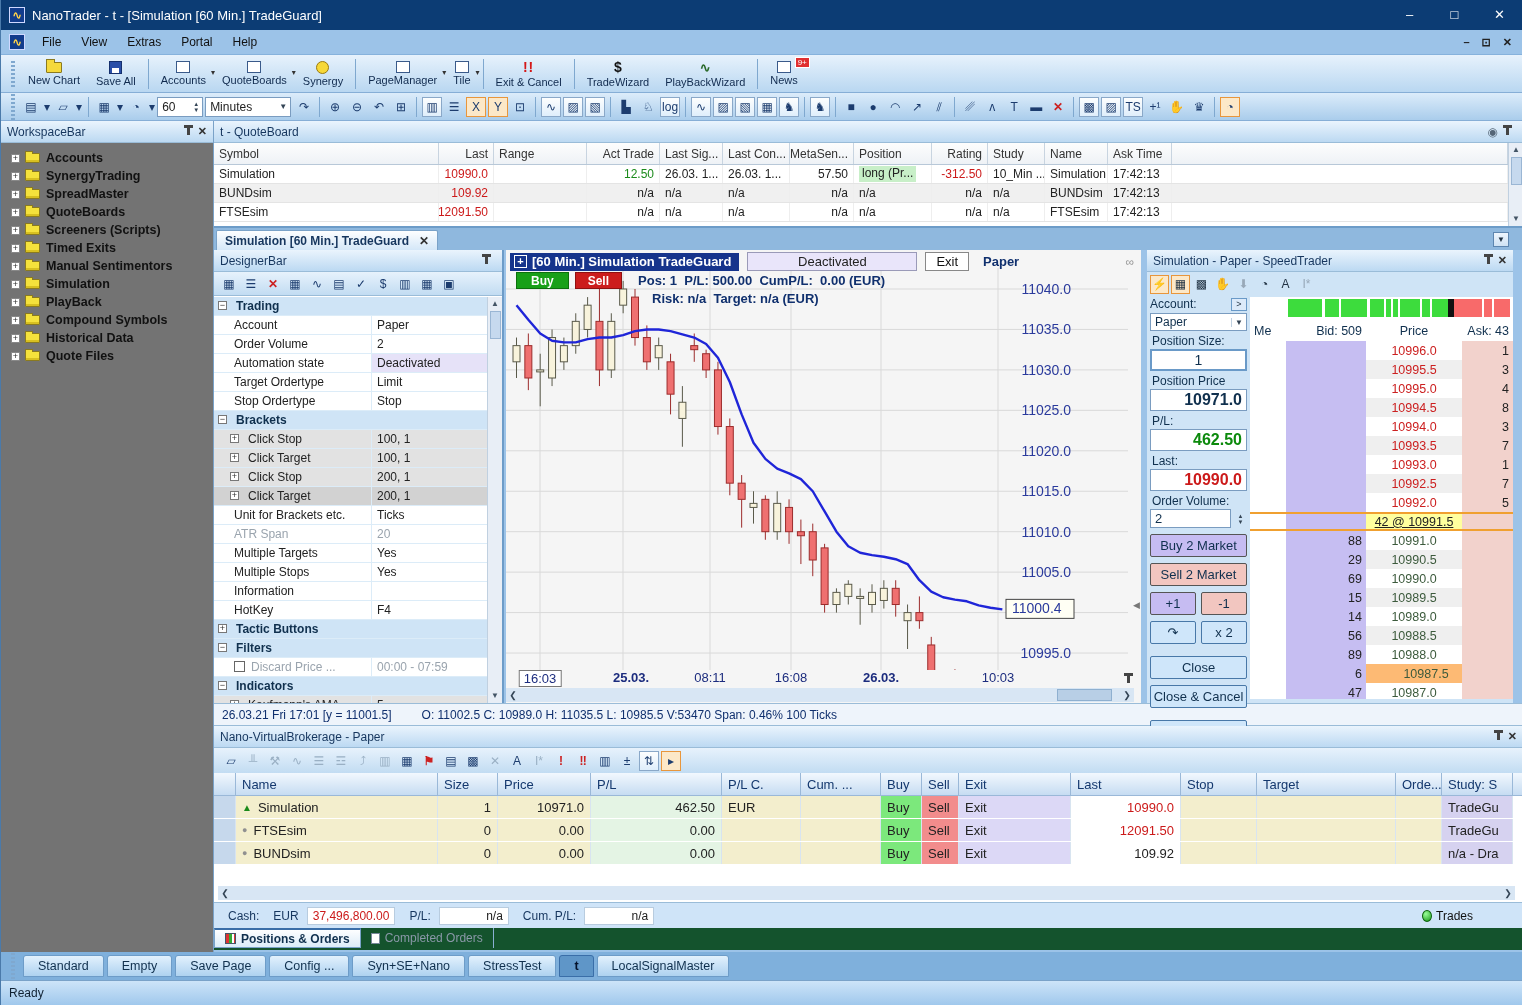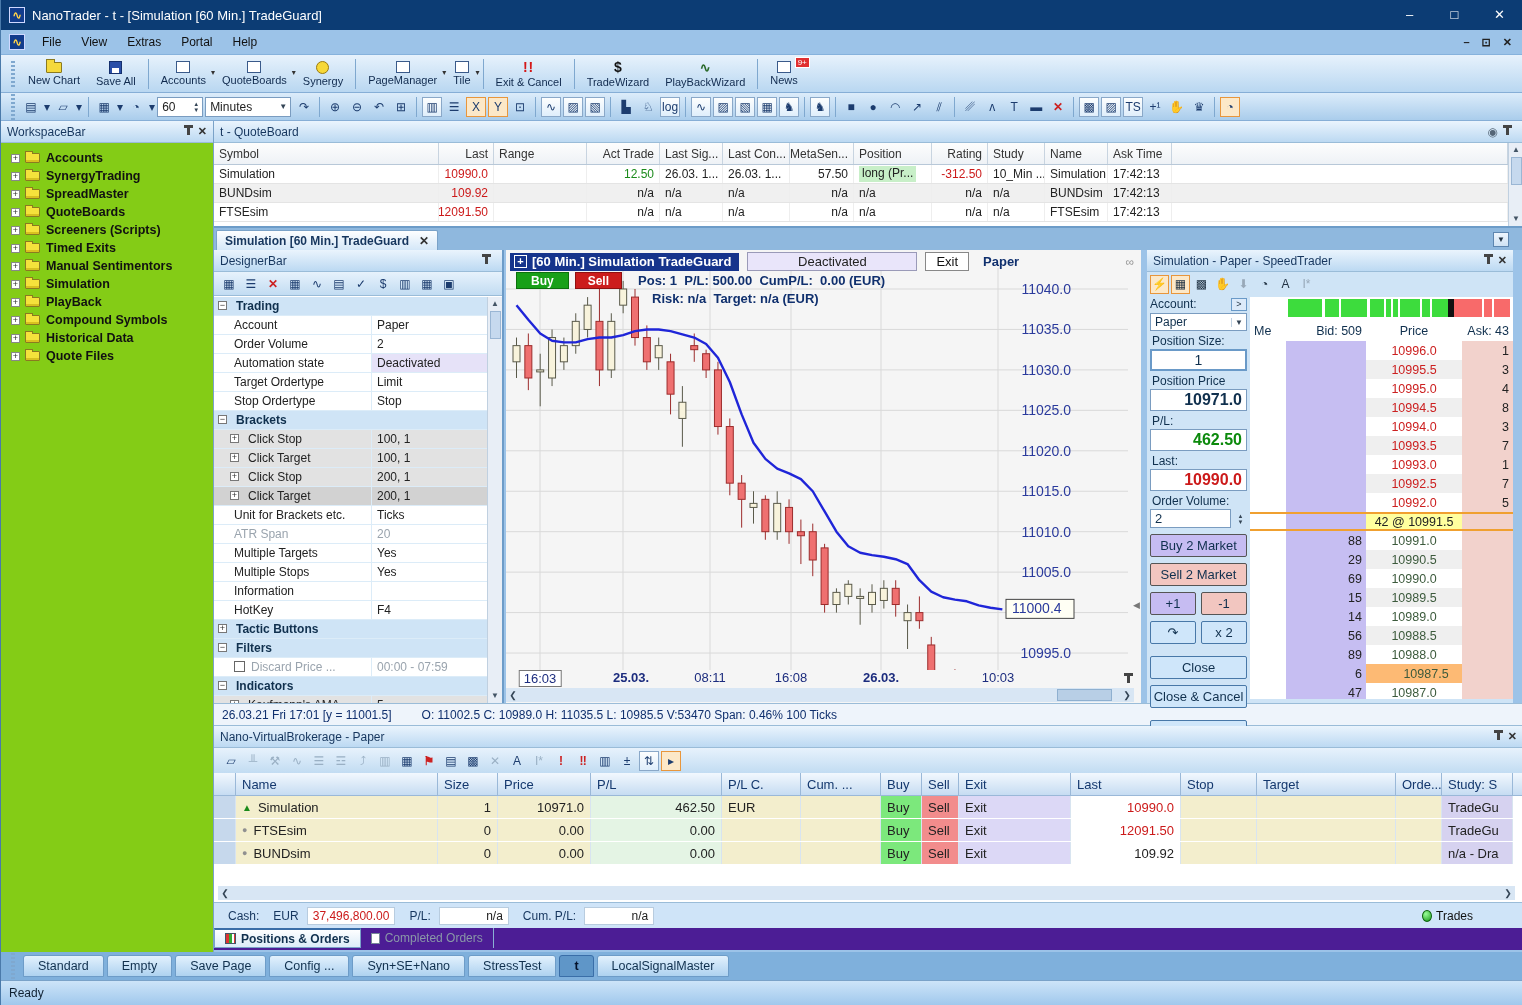--- a/index.html
+++ b/index.html
@@ -56,21 +56,21 @@
   .mini.red { color:#c22; font-weight:bold; }
   .t2sep { width:1px; height:20px; background:#7fa8cf; margin:0 4px; }
   .spinbox { width:46px; height:20px; background:#fff; border:1px solid #7a9cc0; display:flex; align-items:center; }
   .spinbox .v { flex:1; padding-left:4px; }
   .spinud { width:12px; display:flex; flex-direction:column; font-size:6px; color:#345; text-align:center; }
   .combo { width:86px; height:20px; background:#fff; border:1px solid #7a9cc0; display:flex; align-items:center; margin:0 2px; }
   .combo .v { flex:1; padding-left:4px; }
   .combo .da { width:14px; text-align:center; font-size:8px; color:#345; }
 
   
-  #workspace { position:absolute; left:0; top:121px; width:213px; height:831px; background:#84cc16;
+  #workspace { position:absolute; left:0; top:121px; width:213px; height:831px; background:#737373;
                border-right:1px solid #7aa2c8; }
   .paneltitle { height:22px; background:linear-gradient(#eaf4fd,#bcd9f2); border-bottom:1px solid #9abcd8;
                 display:flex; align-items:center; padding:0 6px; color:#16365e; }
   .paneltitle .sp { flex:1; }
   .pin { display:inline-block; width:3px; height:7px; background:#444; position:relative; margin:0 8px; }
   .pin:after { content:''; position:absolute; top:-3px; left:-3px; width:9px; height:3px; background:#444; }
   .xglyph { color:#333; font-size:11px; font-weight:bold; }
   .tnode { display:flex; align-items:center; height:18px; padding-left:10px; }
   .expander { width:9px; height:9px; border:1px solid #888; background:#fff; font-size:9px; line-height:7px;
               text-align:center; color:#333; margin-right:5px; }
@@ -201,21 +201,21 @@
   .c-bid { width:80px; justify-content:flex-end; }
   .c-price { width:96px; justify-content:center; }
   .c-ask { width:51px; justify-content:flex-end; }
   .lrow.hdr .c-price { justify-content:center; }
   .bidbg { background:#c6bef2; }
   .askbg { background:#f2d2cc; }
   .lrow.odd .c-price { background:#efefef; }
   .askprice { color:#cc2020; }
   .bidprice { color:#3c5a3c; }
   .lrow.spread { border-top:2px solid #f0a030; border-bottom:2px solid #f0a030; }
-  .lrow.spread .c-price { background:#ffff9e; color:#222; justify-content:center; }
+  .lrow.spread .c-price { background:#ffff9e; color:#222; justify-content:center;text-decoration:underline; }
 
   
   #botpanel { position:absolute; left:213px; top:726px; width:1309px; height:224px; background:#fff; }
   #bp-toolbar { height:26px; background:linear-gradient(#e7f2fc,#c2dcf2); display:flex; align-items:center;
                 padding-left:6px; border-bottom:1px solid #9abcd8; }
   #ptable { position:absolute; left:0; top:47px; right:0; }
   .prow { display:flex; height:23px; align-items:stretch; border-bottom:1px solid #fff; }
   .prow.hdr { background:linear-gradient(#f2f8fe,#c6dcf2); color:#14386e; font-size:13px; border-bottom:1px solid #9ab8d8; }
   .pcell { display:flex; align-items:center; padding:0 6px; white-space:nowrap; overflow:hidden;
            border-right:1px solid #d8e4f0; font-size:13px; }
@@ -233,21 +233,21 @@
   .mk-dot { color:#909090; font-size:9px; margin-right:6px; }
   #bp-hscroll { position:absolute; left:4px; right:8px; top:160px; height:14px; background:#d8e6f4; display:flex; align-items:center; }
   #bp-hscroll .harr { width:14px; text-align:center; color:#345; font-size:9px; }
   #bp-hscroll .htrack { flex:1; }
   #cashbar { position:absolute; left:0; right:0; top:176px; height:26px; background:#cfe4f8; display:flex; align-items:center;
              border-top:1px solid #9abcd8; }
   #cashbar .lab { margin-left:14px; color:#16365e; }
   #cashbar .box { background:#fff; border:1px solid #b8ccdf; min-width:70px; text-align:right; padding:1px 5px; margin-left:8px; }
   #cashbar .trades { margin-left:auto; margin-right:50px; display:flex; align-items:center; gap:4px; color:#111; }
   .gdot { width:10px; height:12px; border-radius:50%; background:radial-gradient(circle at 35% 30%, #9f9 , #1a9a1a); border:1px solid #0a600a; }
-  #bp-tabs { position:absolute; left:0; right:0; top:202px; height:22px; background:#4c1d95; display:flex; align-items:flex-start; }
+  #bp-tabs { position:absolute; left:0; right:0; top:202px; height:22px; background:#14532d; display:flex; align-items:flex-start; }
   .bptab { display:flex; align-items:center; gap:5px; padding:2px 10px; height:20px; }
   .bptab.active { background:linear-gradient(#fdfeff,#dcecf8); border:1px solid #7aa2c8; border-top:2px solid #3a6ea8; font-weight:bold; color:#10304e; }
   .bptab.inactive { color:#8a98a8; border-right:1px solid #8ab0d4; }
   .tabicon { width:11px; height:11px; background:repeating-linear-gradient(90deg,#d33 0 3px,#3a3 3px 6px,#fff 6px 8px); border:1px solid #456; }
   .docicon { width:9px; height:11px; background:#fff; border:1px solid #789; }
 
   
   #pagetabs { position:absolute; left:0; top:952px; width:100%; height:28px; background:#7fb0dc;
               display:flex; align-items:center; padding-left:10px; gap:3px; }
   .ptab { background:linear-gradient(#e2f1fd,#aed2f0); border:1px solid #6d9cc8; border-radius:3px 3px 0 0;

